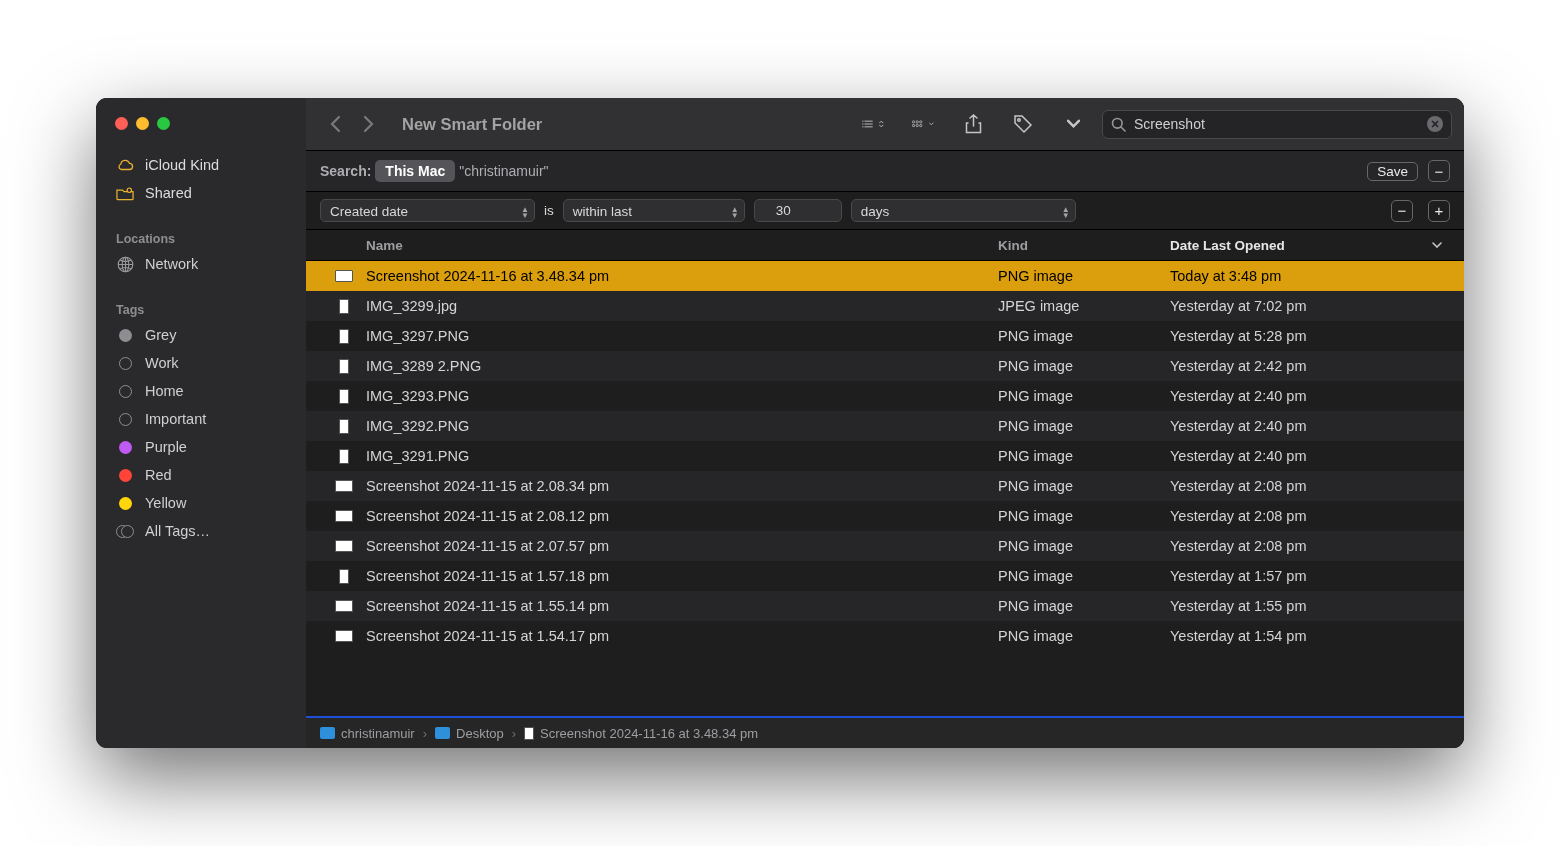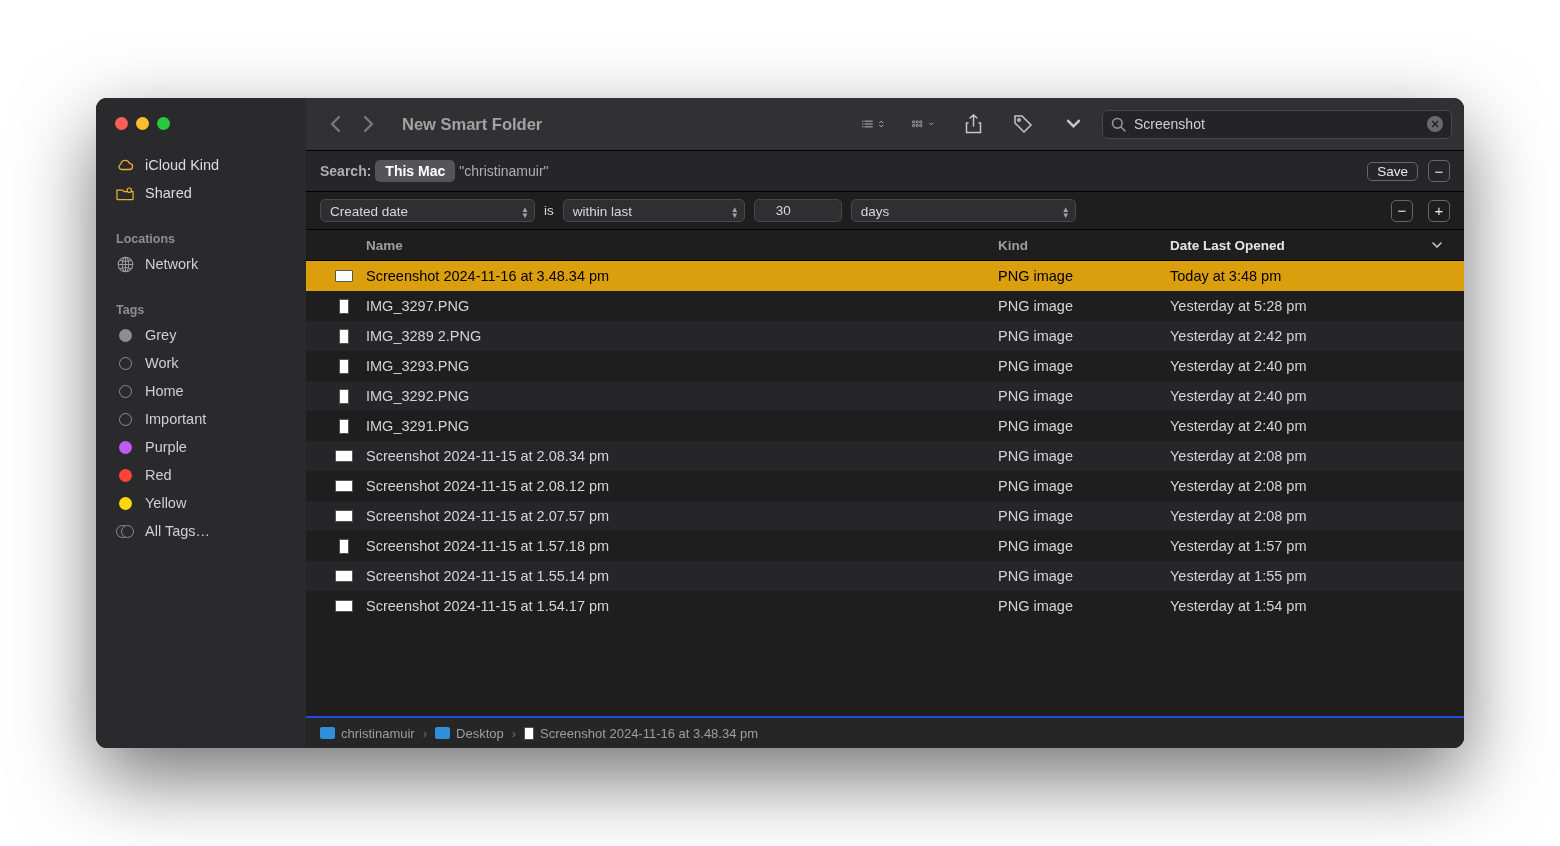--- a/index.html
+++ b/index.html
@@ -299,20 +299,30 @@
         <div class="file-row selected">
           <div class="fi-name">
             <span class="fi-icon">
               <span class="thumb-wide"></span>
             </span>
             <span>Screenshot 2024-11-16 at 3.48.34 pm</span>
           </div>
           <div class="fi-kind">PNG image</div>
           <div class="fi-date">Today at 3:48 pm</div>
         </div>
+        <div class="file-row alt">
+          <div class="fi-name">
+            <span class="fi-icon">
+              <span class="thumb-tall"></span>
+            </span>
+            <span>IMG_3299.jpg</span>
+          </div>
+          <div class="fi-kind">JPEG image</div>
+          <div class="fi-date">Yesterday at 7:02 pm</div>
+        </div>
         <div class="file-row">
           <div class="fi-name">
             <span class="fi-icon">
               <span class="thumb-tall"></span>
             </span>
             <span>IMG_3297.PNG</span>
           </div>
           <div class="fi-kind">PNG image</div>
           <div class="fi-date">Yesterday at 5:28 pm</div>
         </div>

